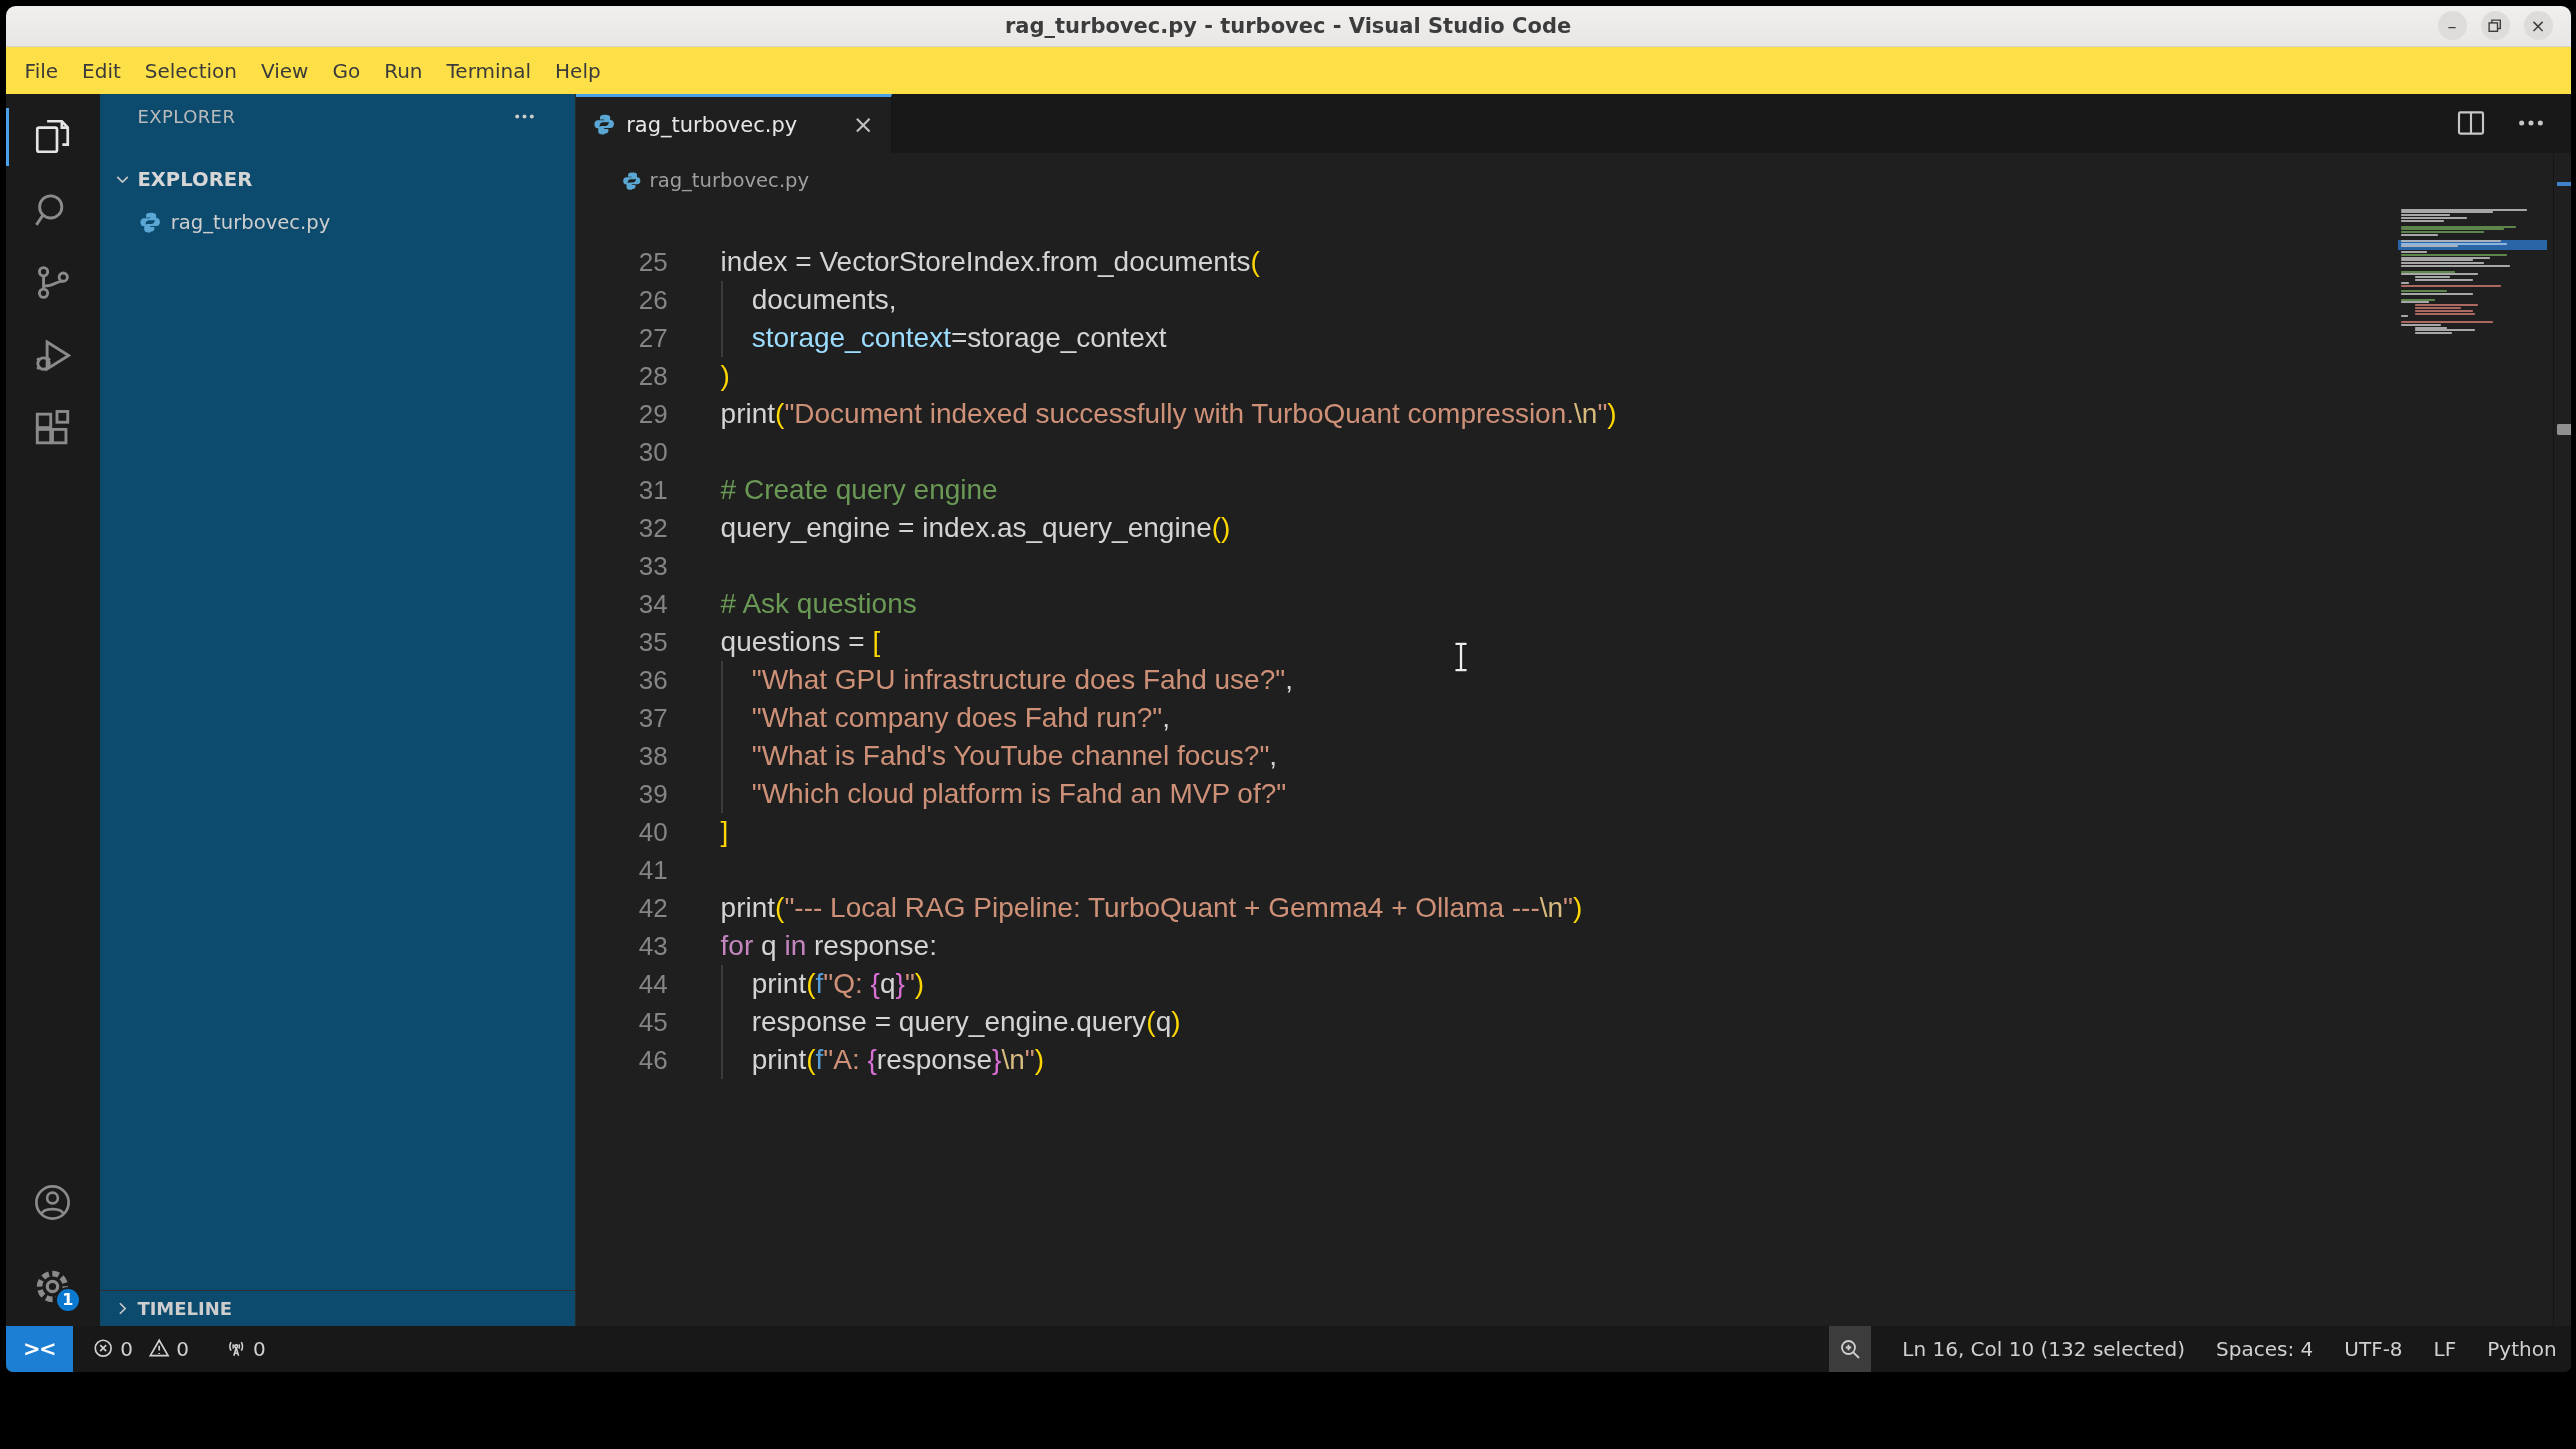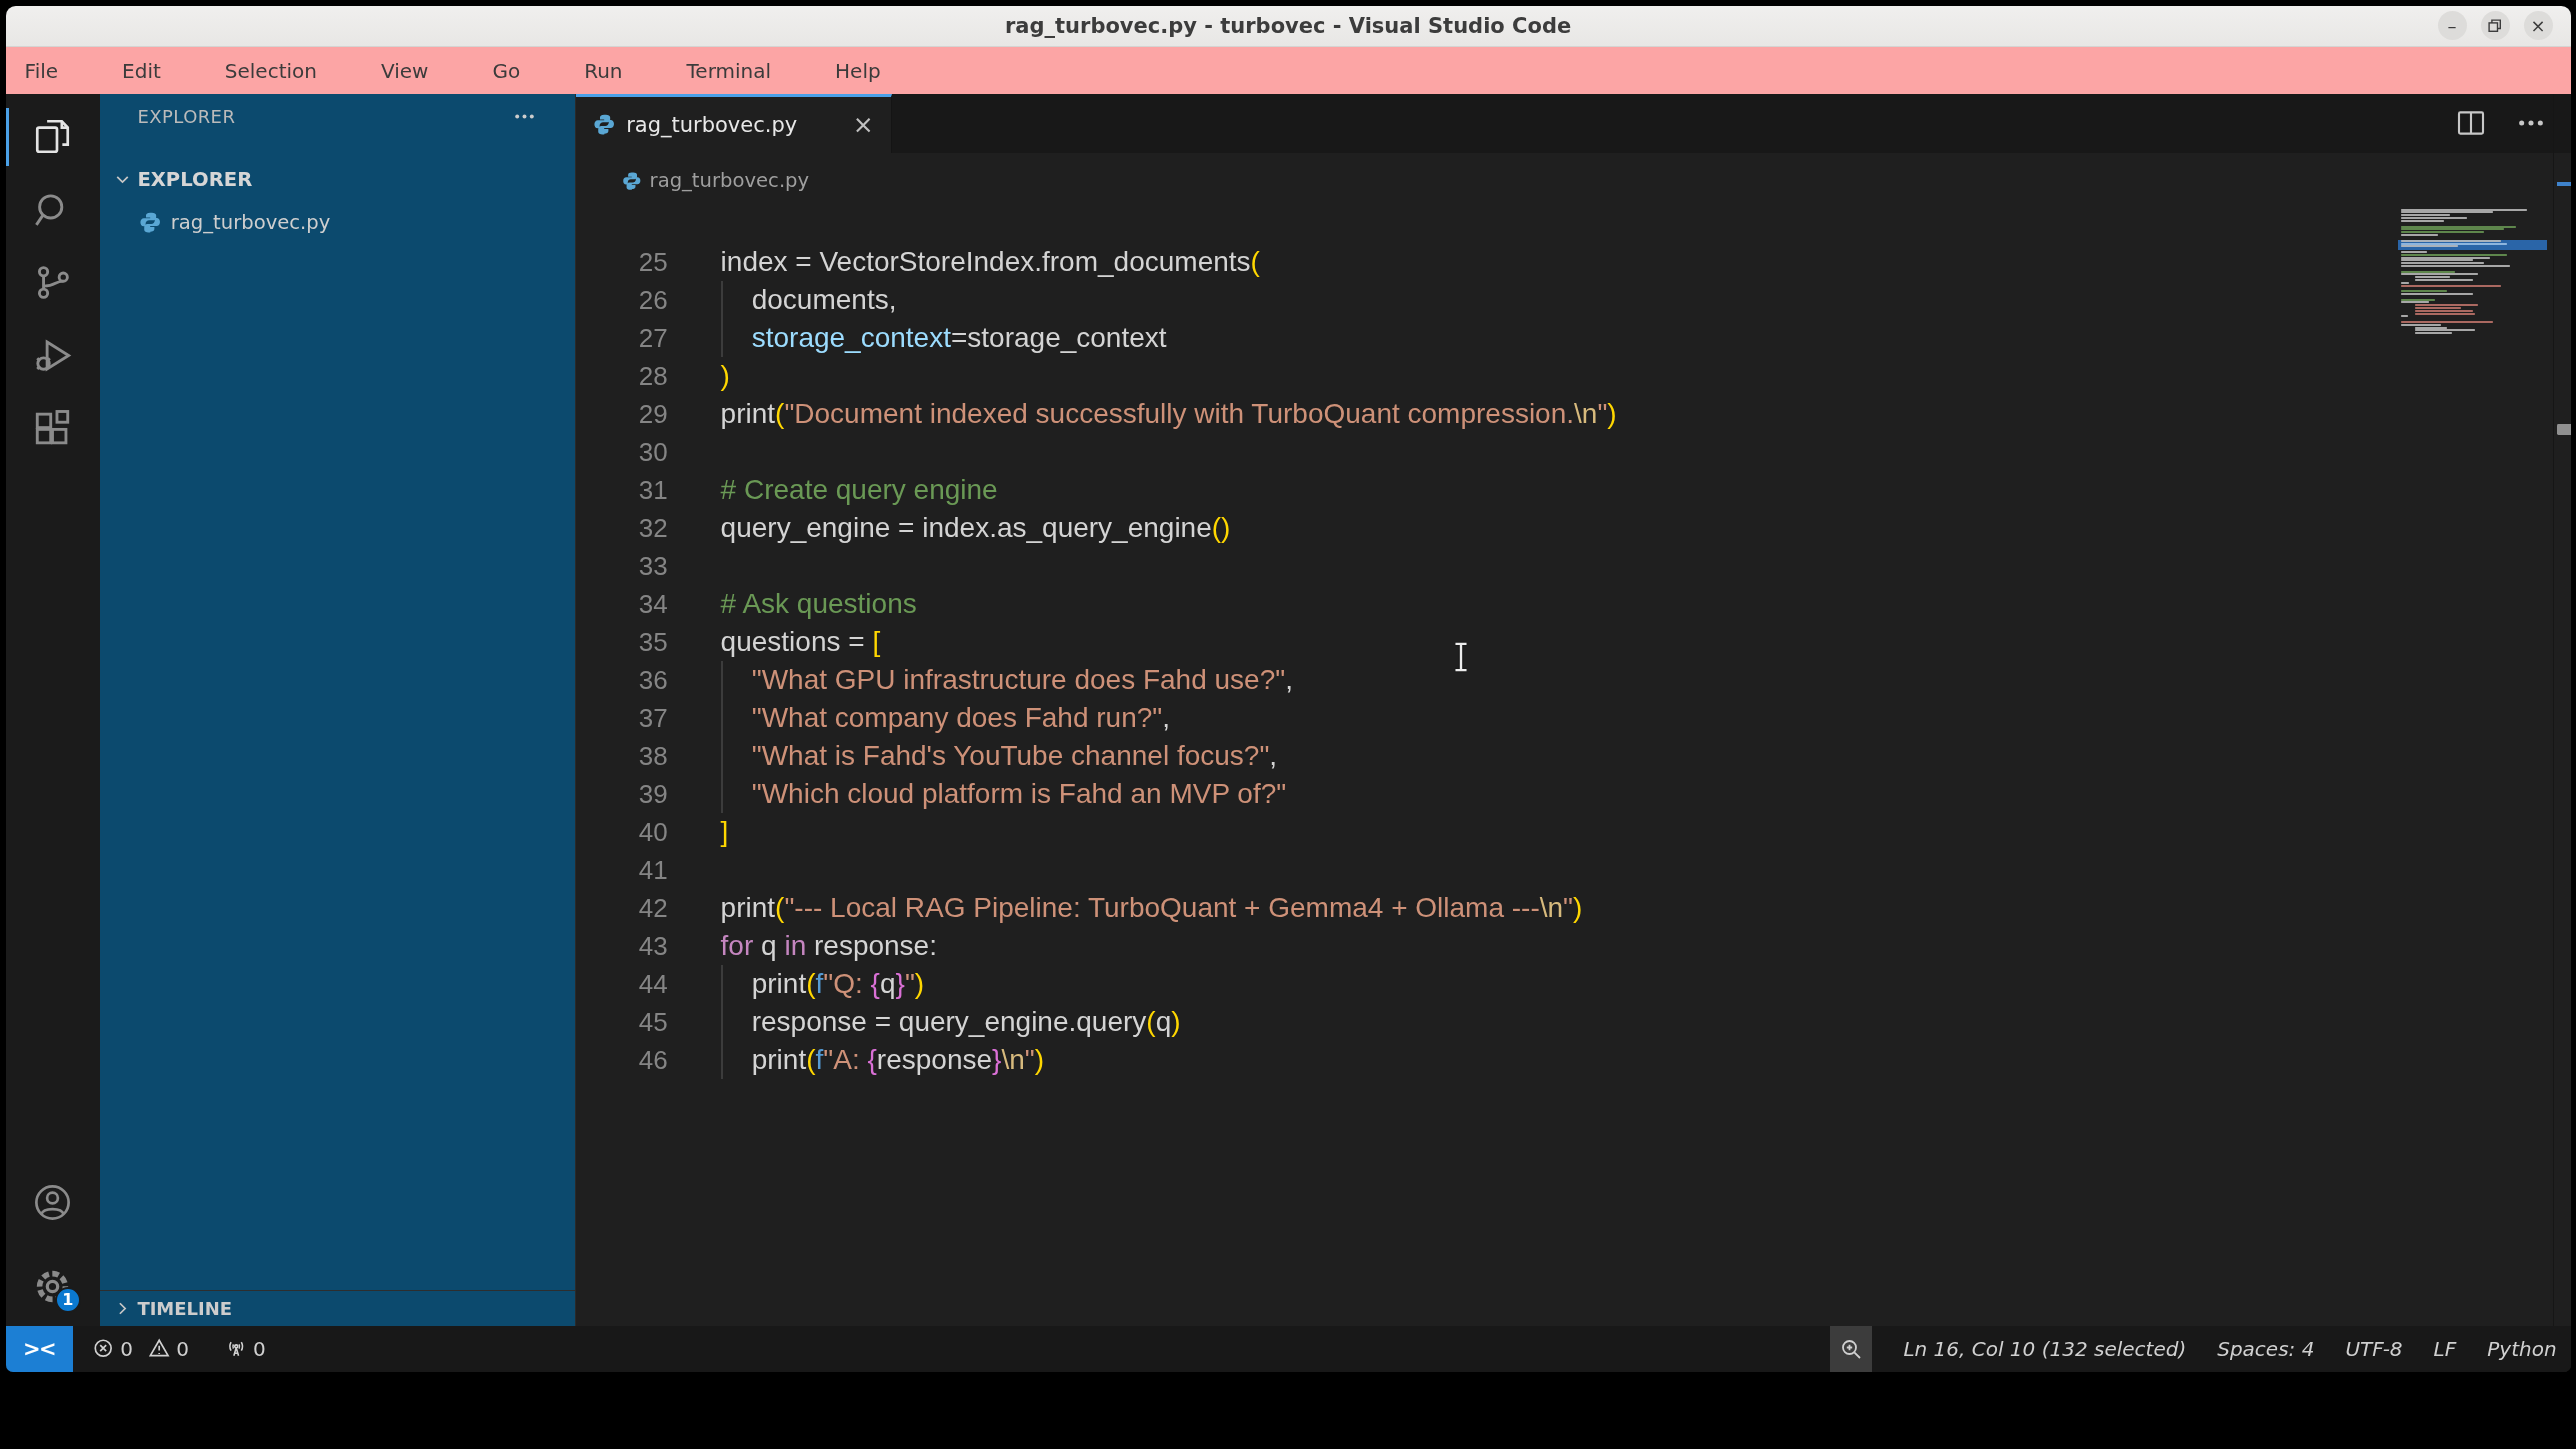--- a/index.html
+++ b/index.html
@@ -12,22 +12,22 @@
   
   .titlebar { position:absolute; left:0; top:0; width:100%; height:41px;
               background:linear-gradient(#f0efee,#e8e7e5); display:flex; align-items:center;
               justify-content:center; border-bottom:0.7px solid #d5d4d2; }
   .title-text { font-size:21px; font-weight:700; color:#3c3c3c; }
   .win-controls { position:absolute; right:18px; top:5.6px; display:flex; gap:14px; }
   .win-btn { width:29px; height:29px; border-radius:50%; background:#dddcda; color:#3c3c3c;
              display:flex; align-items:center; justify-content:center; font-size:18px; }
 
   
-  .menubar { position:absolute; left:0; top:41px; width:100%; height:48px; background:#fca5a5;
-             display:flex; align-items:center; padding-left:7px;gap:40px; }
+  .menubar { position:absolute; left:0; top:41px; width:100%; height:48px; background:#fde047;
+             display:flex; align-items:center; padding-left:7px; }
   .menu-item { font-size:20px; color:#3b3b3b; padding:0 12px; cursor:default; }
 
   
   .main { position:absolute; left:0; top:88px; width:100%; height:1232px; display:flex; }
 
   
   .activitybar { width:94px; background:#1b1b1b; position:relative; flex:none; }
   .act-item { position:absolute; left:0; width:94px; height:67px; display:flex;
               align-items:center; justify-content:center; color:#8b8b8b; }
   .act-item.active { color:#e4e4e4; }
@@ -89,21 +89,21 @@
   .ibeam { position:absolute; left:876px; top:547px; width:18px; height:32px; }
 
   
   .statusbar { position:absolute; left:0; top:1320px; width:100%; height:46px; background:#181818;
                display:flex; align-items:center; color:#d0d0d0; font-size:20px; }
   .remote-box { width:67px; height:46px; background:var(--remote); color:#fff; display:flex;
                 align-items:center; justify-content:center; font-weight:700; font-size:21px;
                 letter-spacing:-1.4px; flex:none; }
   .sb-item { display:flex; align-items:center; gap:5.6px; margin-left:19.6px; }
   .sb-item svg { width:22.4px; height:22.4px; }
-  .status-right { margin-left:auto; display:flex; align-items:center; gap:0; height:46px;font-style:italic; }
+  .status-right { margin-left:auto; display:flex; align-items:center; gap:0; height:46px; }
   .zoom-box { width:42px; height:46px; background:#3c3c3c; display:flex; align-items:center;
               justify-content:center; }
   .zoom-box svg { width:24px; height:24px; }
   .status-right .txt { margin-left:31px; }
   .status-right .txt:last-child { margin-right:14px; }
 </style>
 </head>
 <body>
 
 <div class="window">

